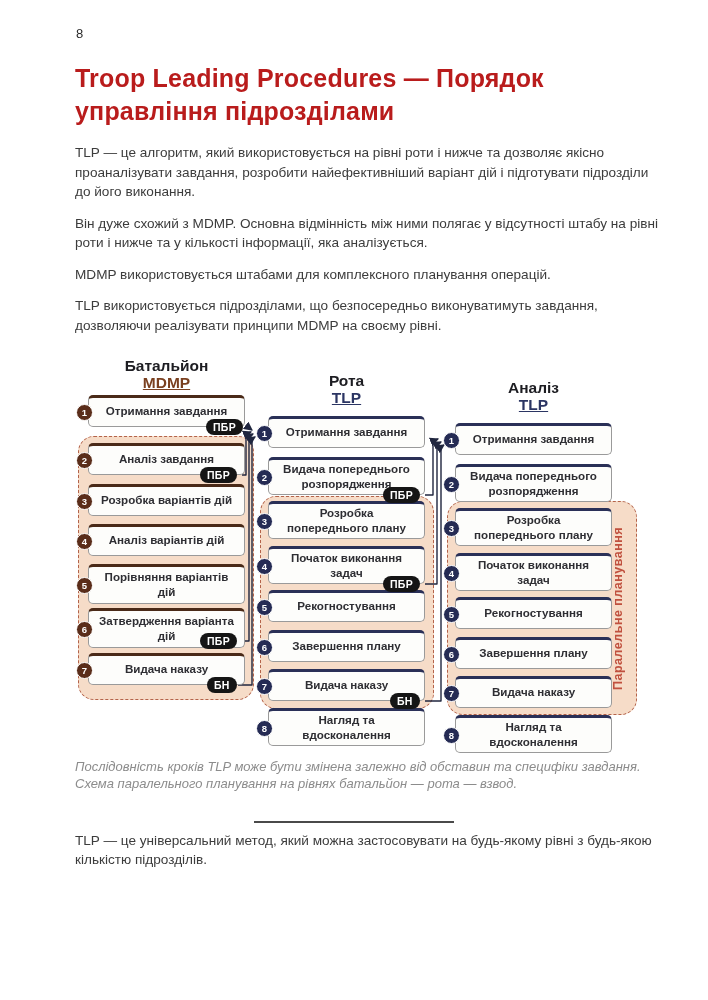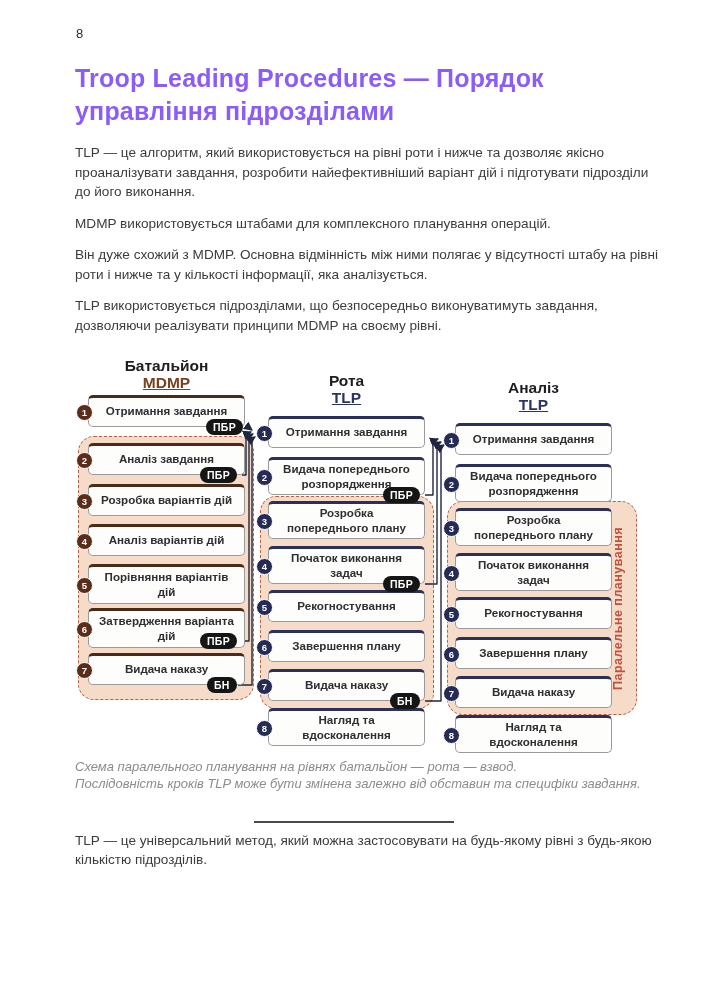--- a/index.html
+++ b/index.html
@@ -5,21 +5,21 @@
   html,body{margin:0;padding:0;background:#e8e8e8;}
   .page{
     position:relative;width:708px;height:1000px;background:#ffffff;
     font-family:"Liberation Sans",sans-serif;color:#3c3c3c;overflow:hidden;
     margin:0 auto;
   }
   .pagenum{position:absolute;top:26px;left:76px;font-size:13px;color:#2c2c2c;}
   .content{padding:62px 75px 0 75px;}
   h1.title{
     margin:0 0 16px 0;width:570px;font-size:25px;line-height:1.3;
-    font-weight:700;color:#8b5cf6;letter-spacing:.2px;
+    font-weight:700;color:#b91c1c;letter-spacing:.2px;
   }
   .para{width:588px;font-size:13.6px;line-height:1.44;margin:12px 0 11px 0;color:#3c3c3c;}
 
   
   .diagram{position:relative;width:708px;height:400px;margin-top:16px;}
   .colhead{position:absolute;text-align:center;font-weight:700;}
   .ch-title{font-size:15.5px;color:#1d1d22;line-height:1.15;}
   .ch-sub{font-size:15.5px;line-height:1.15;text-decoration:underline;}
   .sub-bat{color:#7a4020;}
   .sub-tlp{color:#2b3563;}
@@ -67,22 +67,22 @@
 </head>
 <body>
 
 <div class="page">
   <div class="pagenum">8</div>
 
   <div class="content">
     <h1 class="title">Troop Leading Procedures — Порядок управління підрозділами</h1>
 
     <p class="para">TLP — це алгоритм, який використовується на рівні роти і нижче та дозволяє якісно проаналізувати завдання, розробити найефективніший варіант дій і підготувати підрозділи до його виконання.</p>
+    <p class="para">Він дуже схожий з MDMP. Основна відмінність між ними полягає у відсутності штабу на рівні роти і нижче та у кількості інформації, яка аналізується.</p>
     <p class="para">MDMP використовується штабами для комплексного планування операцій.</p>
-    <p class="para">Він дуже схожий з MDMP. Основна відмінність між ними полягає у відсутності штабу на рівні роти і нижче та у кількості інформації, яка аналізується.</p>
     <p class="para">TLP використовується підрозділами, що безпосередньо виконуватимуть завдання, дозволяючи реалізувати принципи MDMP на своєму рівні.</p>
 
     <div class="diagram">
 
       <div class="region" style="left:3px;top:84px;width:174px;height:262px;"></div>
       <div class="region" style="left:185px;top:144px;width:172px;height:211px;"></div>
       <div class="region" style="left:372px;top:149px;width:188px;height:212px;"></div>
       <div class="vlabel" style="left:536px;top:160px;height:192px;">Паралельне планування</div>
 
       <svg class="connectors" width="708" height="400" viewBox="75 0 708 400">
@@ -214,20 +214,20 @@
         <span class="num num-tlp">7</span>
         <span>Видача наказу</span>
       </div>
       <div class="step tlp" style="left:380px;top:363px;height:38px;">
         <span class="num num-tlp">8</span>
         <span>Нагляд та вдосконалення</span>
       </div>
     </div>
 
     <div class="caption">
+      <div>Послідовність кроків TLP може бути змінена залежно від обставин та специфіки завдання.</div>
       <div>Схема паралельного планування на рівнях батальйон — рота — взвод.</div>
-      <div>Послідовність кроків TLP може бути змінена залежно від обставин та специфіки завдання.</div>
     </div>
 
     <hr class="divider">
     <div class="answer">TLP — це універсальний метод, який можна застосовувати на будь-якому рівні з будь-якою кількістю підрозділів.</div>
   </div>
 </div>
 
 </body></html>

